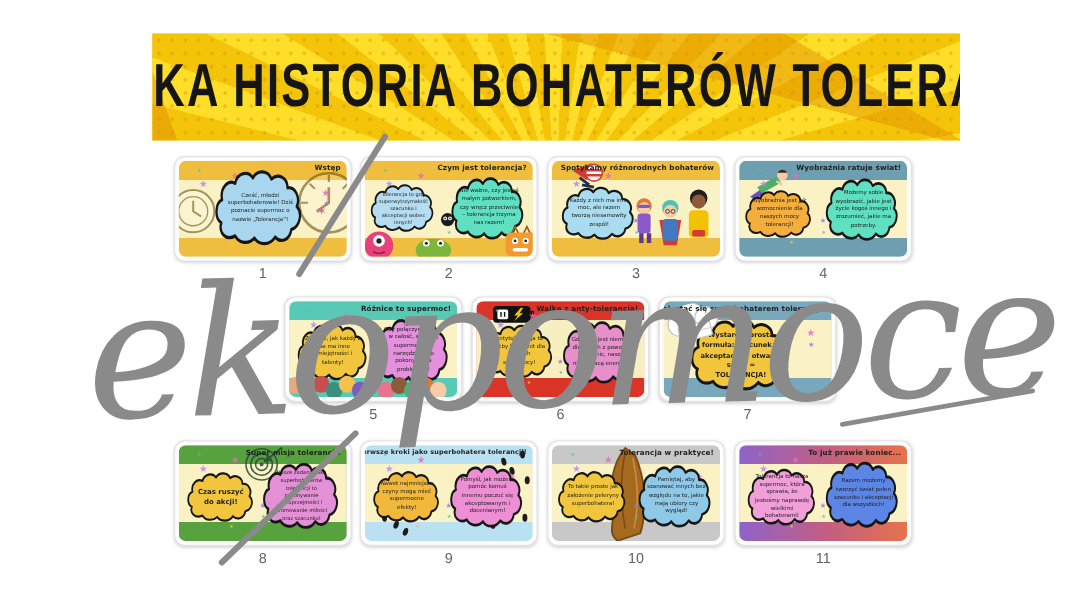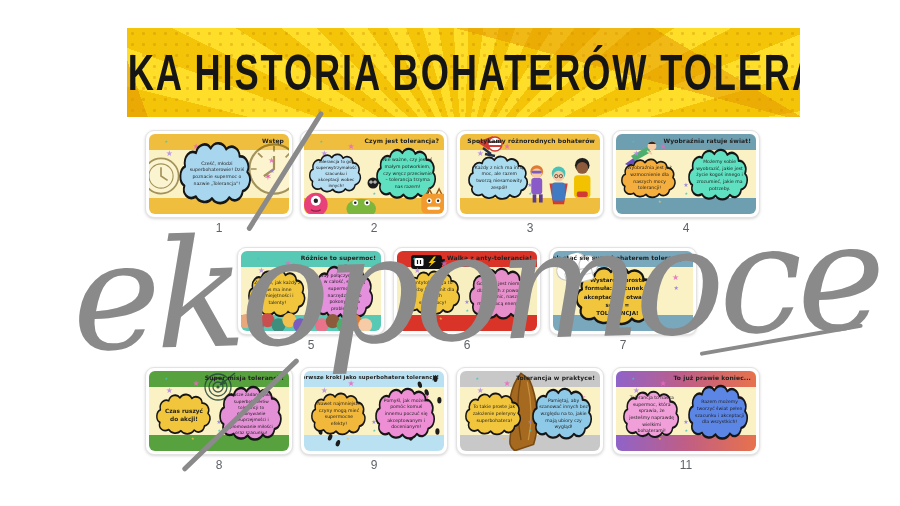--- a/index.html
+++ b/index.html
@@ -480,20 +480,21 @@
             <span style="left: 30%; top: 82%; font-size: 4px; color: rgb(242, 193, 78);">★</span>
             <span style="left: 67%; top: 51%; font-size: 6px; color: rgb(159, 220, 242);">★</span>
             <span style="left: 12%; top: 20%; font-size: 8px; color: rgb(180, 139, 232);">★</span>
             <span style="left: 49%; top: 73%; font-size: 4px; color: rgb(67, 198, 184);">★</span>
             <span style="left: 86%; top: 42%; font-size: 6px; color: rgb(143, 123, 224);">★</span>
             <span style="left: 31%; top: 11%; font-size: 8px; color: rgb(232, 106, 192);">★</span>
             <span style="left: 68%; top: 64%; font-size: 4px; color: rgb(242, 193, 78);">★</span>
           </div>
     </div>
       </div>
+    <div class="num">10</div>
   </div>
 
   <div class="thumb" style="left:612px;top:367px">
     <div class="card">
         <div class="slide" style="background: linear-gradient(transparent 0px, transparent 20%, rgb(250, 241, 196) 20%, rgb(250, 241, 196) 80%, transparent 80%, transparent 100%), linear-gradient(90deg, rgb(143, 99, 201), rgb(192, 94, 133) 50%, rgb(231, 114, 76));">
       <div class="cloud" style="left:4%;top:24%;width:43%;height:62%">
             <svg viewBox="0 0 120 72" preserveAspectRatio="none">
               <path d="M28 61 C16 66 6 58 10 49 C1 45 2 31 11 28 C8 17 19 9 28 13 C31 3 45 1 51 8 C57 0 71 1 75 9 C84 3 96 8 96 17 C106 16 113 26 108 34 C116 40 112 53 101 55 C99 65 87 68 80 62 C73 70 59 70 53 63 C46 69 33 68 28 61 Z" fill="#F09FD8" stroke="#161616" stroke-width="3" stroke-linejoin="round"></path>
             </svg>
         <div class="ct">Tolerancja to nasza supermoc, która sprawia, że jesteśmy naprawdę wielkimi bohaterami!</div>

